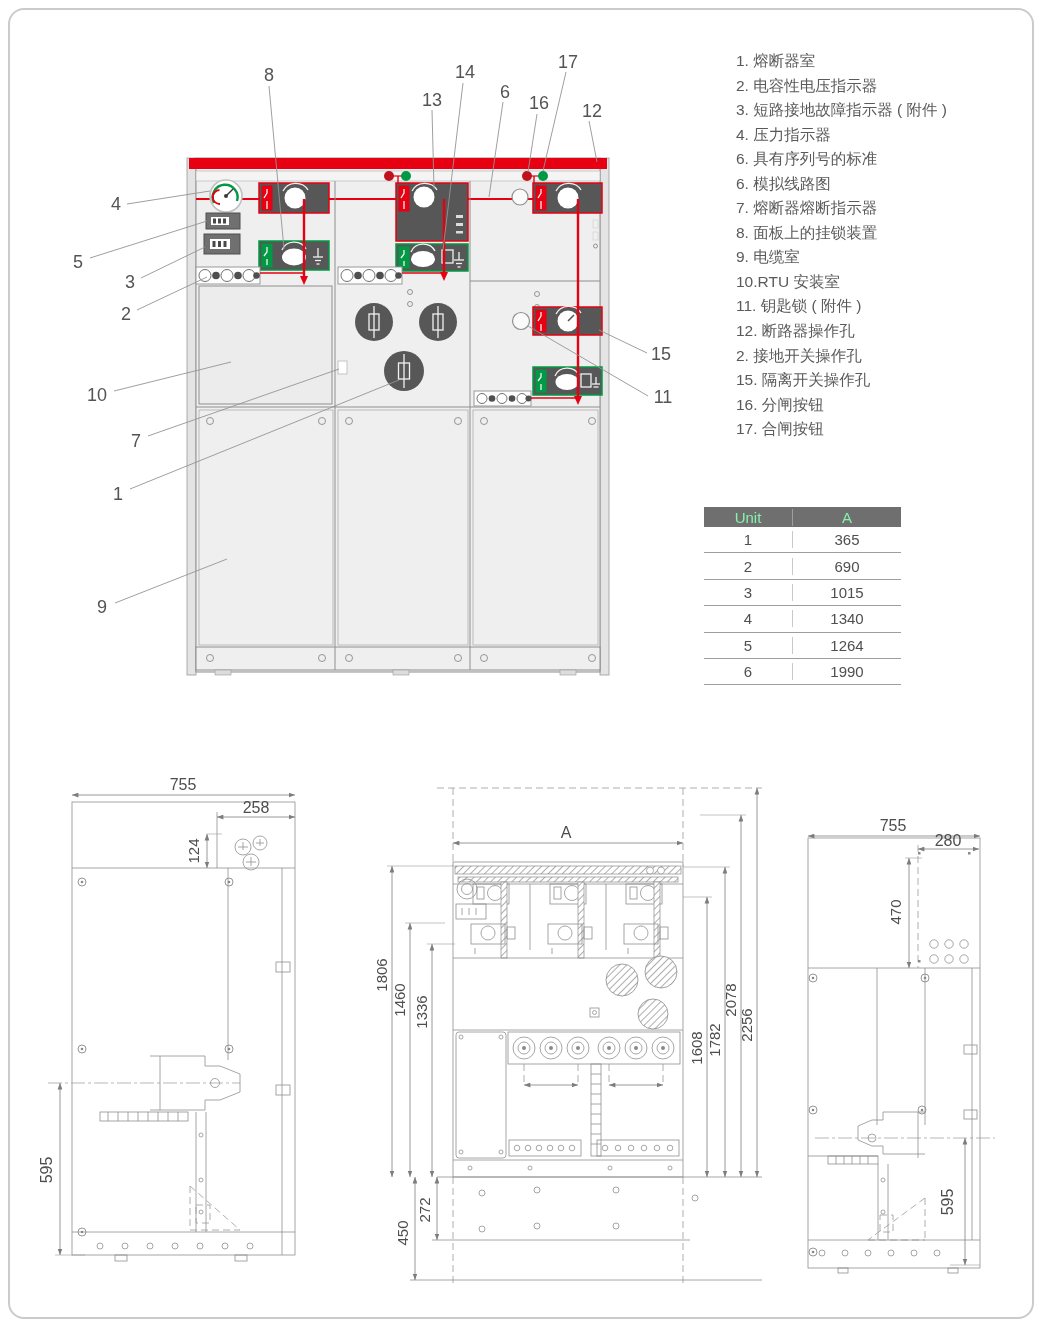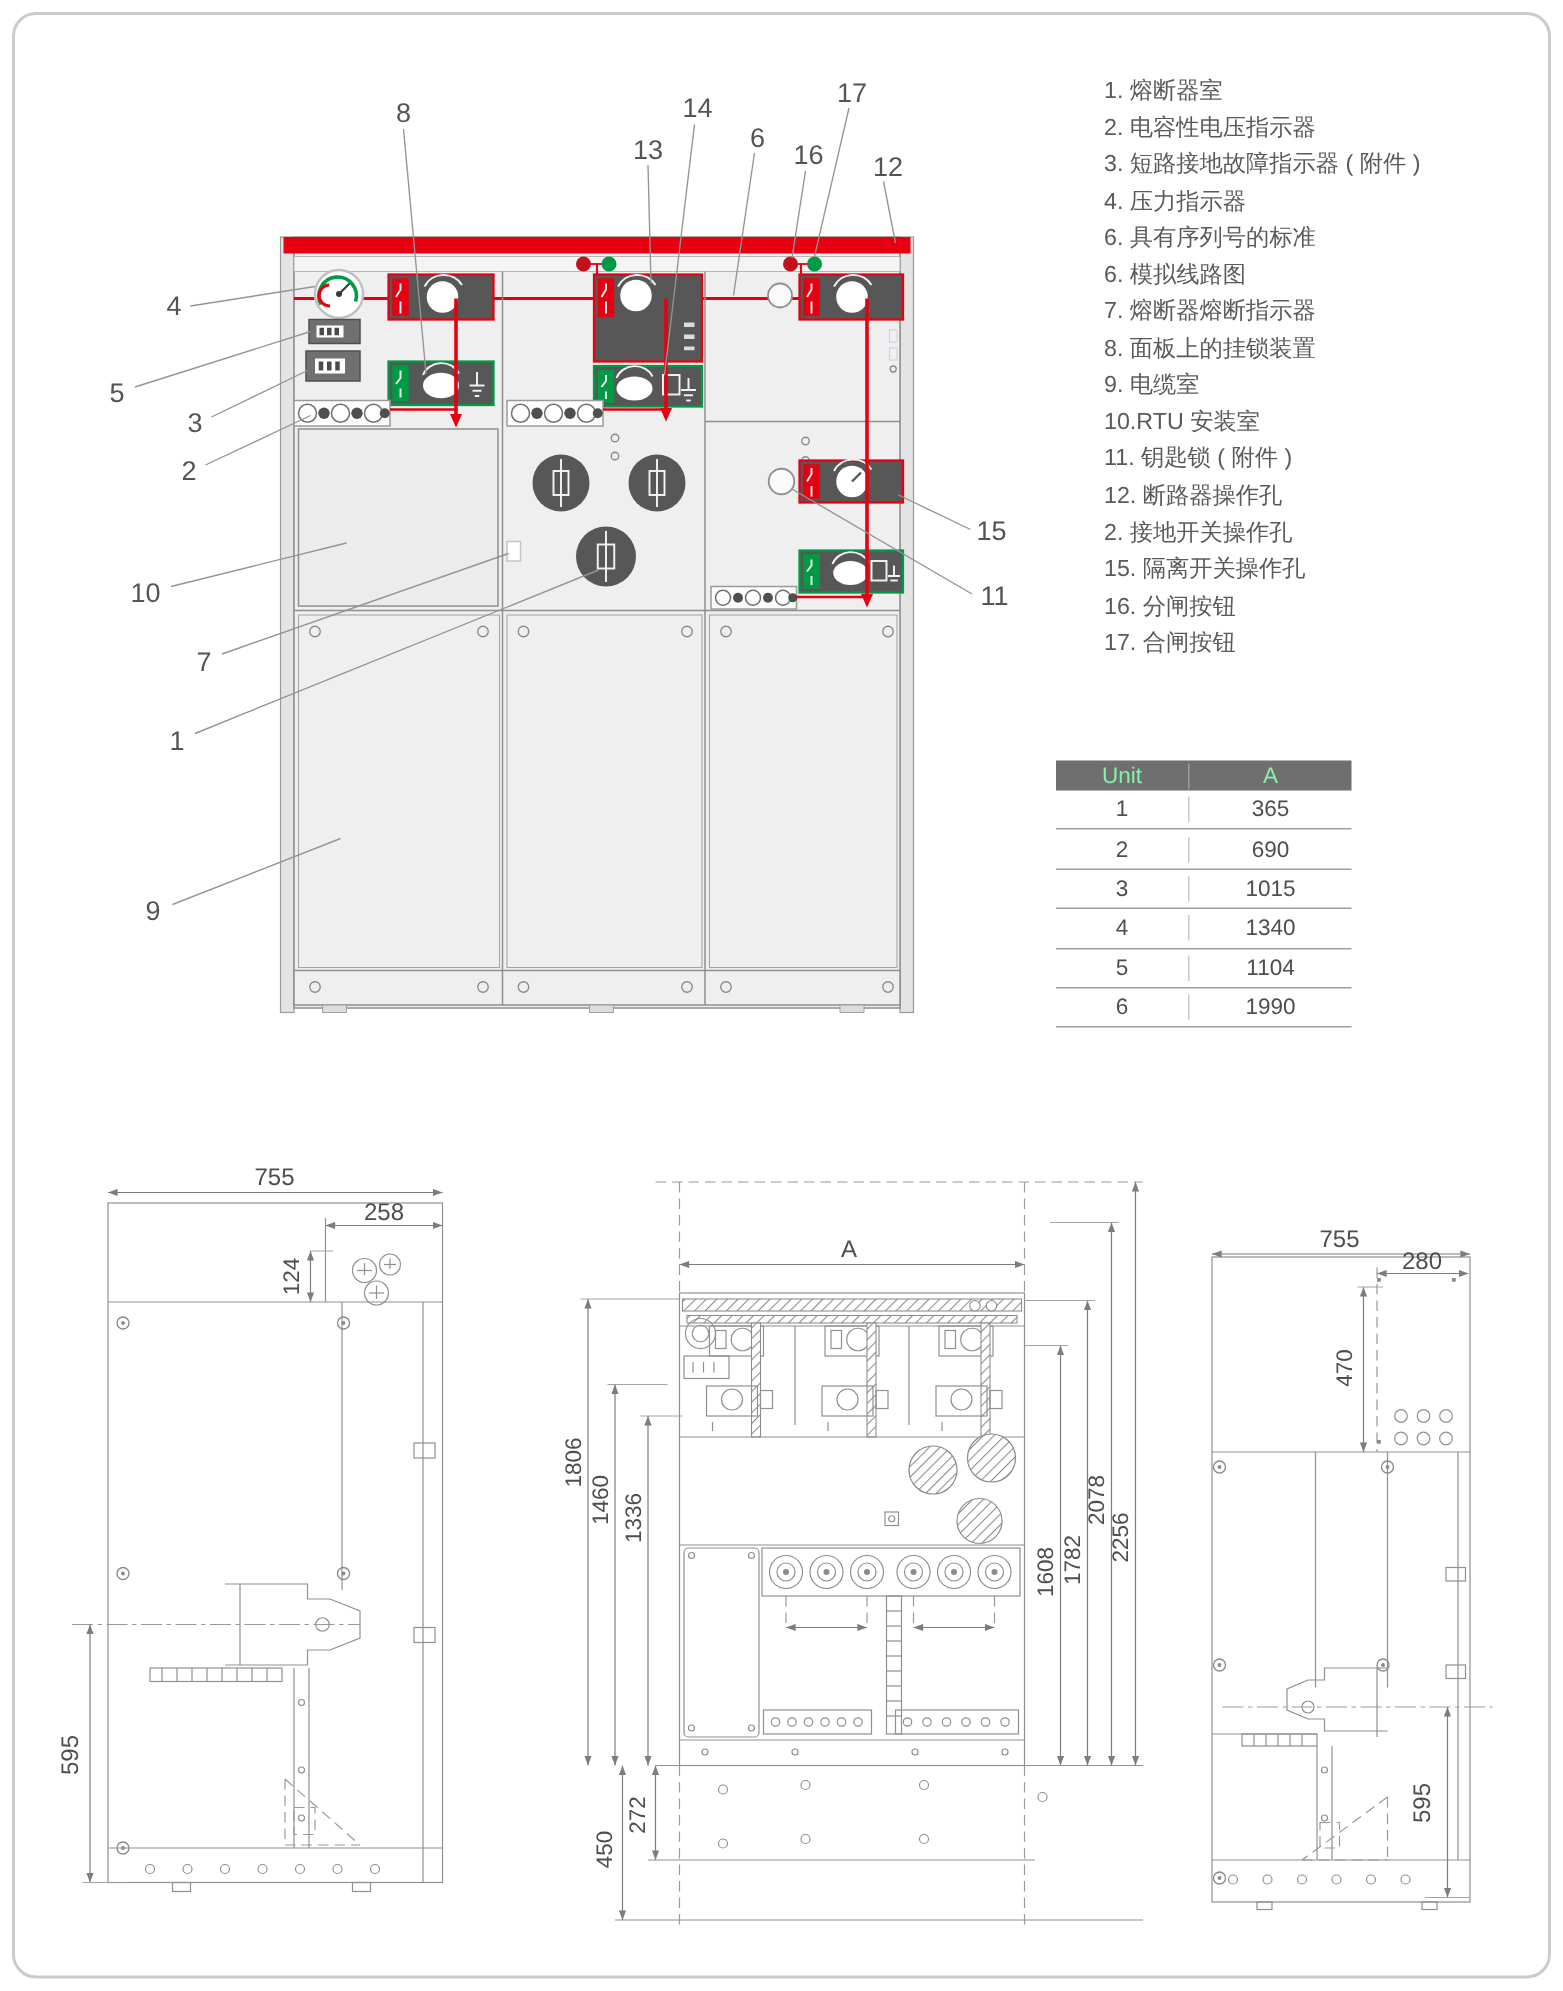--- a/index.html
+++ b/index.html
@@ -668,19 +668,19 @@
   <div class="st-row">
     <div class="st-cell c1">3</div>
     <div class="st-cell c2">1015</div>
   </div>
   <div class="st-row">
     <div class="st-cell c1">4</div>
     <div class="st-cell c2">1340</div>
   </div>
   <div class="st-row">
     <div class="st-cell c1">5</div>
-    <div class="st-cell c2">1104</div>
+    <div class="st-cell c2">1264</div>
   </div>
   <div class="st-row">
     <div class="st-cell c1">6</div>
     <div class="st-cell c2">1990</div>
   </div>
 </div>
 
 </body></html>

